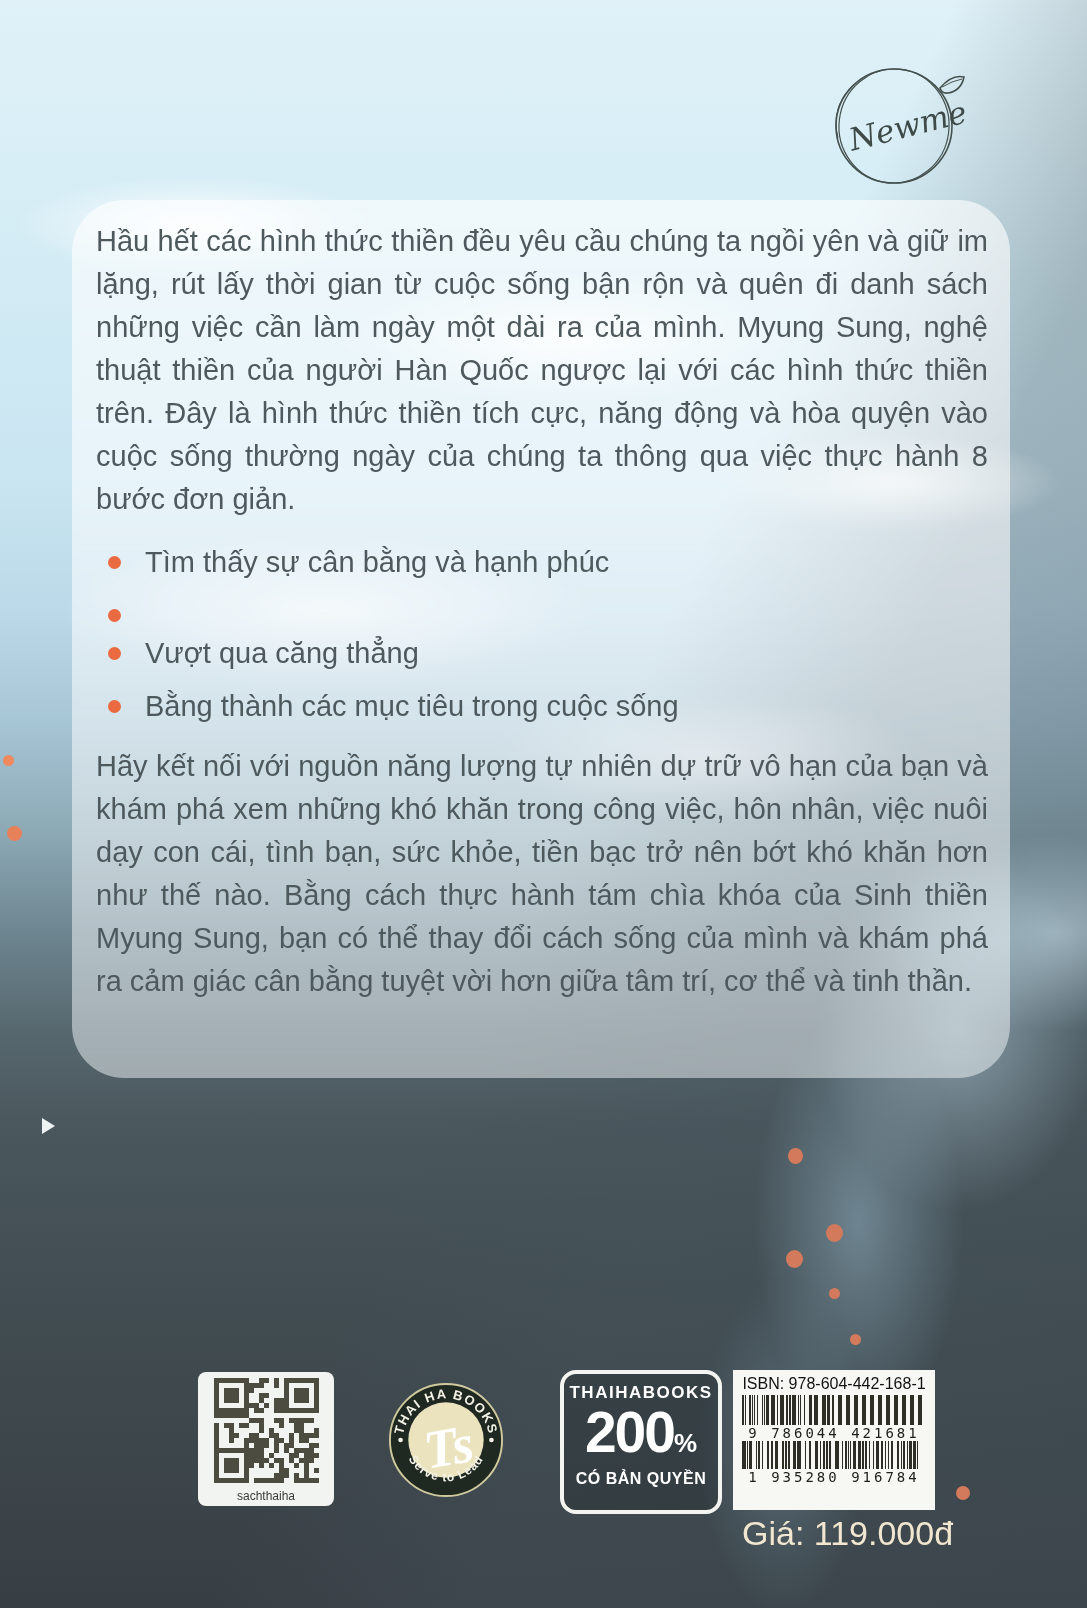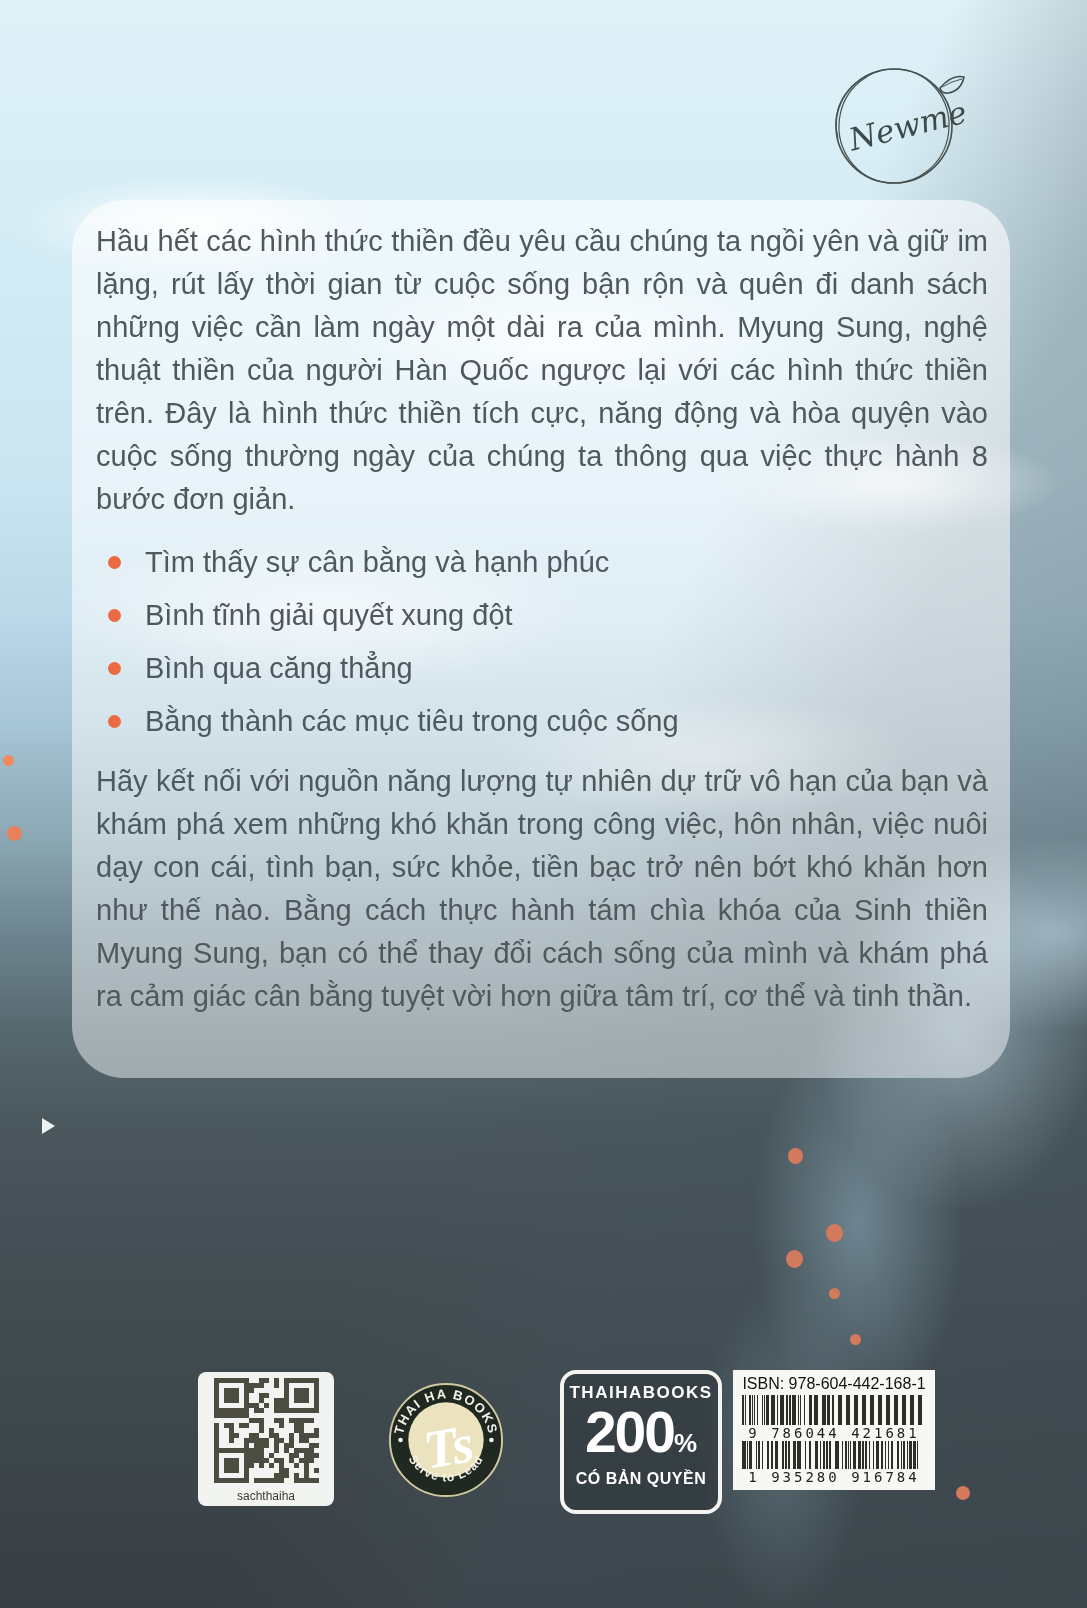--- a/index.html
+++ b/index.html
@@ -45,21 +45,21 @@
   .tri{position:absolute;left:42px;top:1118px;width:0;height:0;border-left:13px solid #edf2f2;border-top:8px solid transparent;border-bottom:8px solid transparent;}
   .qr-box{position:absolute;left:198px;top:1372px;width:136px;height:134px;background:#f2f4f1;border-radius:8px;display:flex;flex-direction:column;align-items:center;padding-top:6px;box-sizing:border-box;}
   .qr-label{font-size:12px;color:#3a3a36;line-height:19px;}
   .seal{position:absolute;left:388px;top:1382px;}
   .badge{position:absolute;left:560px;top:1370px;width:162px;height:144px;border:4px solid #f4f4f0;border-radius:16px;box-sizing:border-box;background:rgba(8,12,12,.18);color:#fff;text-align:center;padding-top:9px;}
   .badge-top{font-size:17px;font-weight:bold;letter-spacing:1.5px;}
   .badge-mid{display:inline-flex;align-items:flex-end;line-height:1;margin-top:3px;}
   .badge-big{font-size:57px;font-weight:bold;letter-spacing:-2px;line-height:52px;}
   .badge-pct{font-size:26px;font-weight:bold;line-height:30px;}
   .badge-bottom{font-size:16px;font-weight:bold;letter-spacing:.5px;margin-top:12px;}
-  .barcode-box{position:absolute;left:733px;top:1370px;width:202px;height:120px;background:#f7f7f3;display:flex;flex-direction:column;align-items:center;padding:5px 8px 4px;box-sizing:border-box;}
+  .barcode-box{position:absolute;left:733px;top:1370px;width:202px;height:140px;background:#f7f7f3;display:flex;flex-direction:column;align-items:center;padding:5px 8px 4px;box-sizing:border-box;}
   .isbn{font-size:16px;color:#121212;margin-bottom:2px;white-space:nowrap;}
   .bars{width:184px;font-size:0;white-space:nowrap;overflow:hidden;}
   .digits{font-family:"DejaVu Sans Mono",monospace;font-size:14px;color:#1d1d1a;letter-spacing:3px;line-height:16px;white-space:nowrap;}
   .price{position:absolute;left:742px;top:1514px;font-size:34px;color:#f1e6cf;}
 </style>
 </head>
 <body>
 
 <div id="cover">
 
@@ -78,25 +78,24 @@
 
   <div class="copy">
     <p>Hầu hết các hình thức thiền đều yêu cầu chúng ta ngồi yên và giữ im lặng, rút lấy thời gian từ cuộc sống bận rộn và quên đi danh sách những việc cần làm ngày một dài ra của mình. Myung Sung, nghệ thuật thiền của người Hàn Quốc ngược lại với các hình thức thiền trên. Đây là hình thức thiền tích cực, năng động và hòa quyện vào cuộc sống thường ngày của chúng ta thông qua việc thực hành 8 bước đơn giản.</p>
     <ul class="bullets">
       <li>
           <span class="bdot"></span>
           <span>Tìm thấy sự cân bằng và hạnh phúc</span>
         </li>
       <li>
           <span class="bdot"></span>
-          <span>Bình tĩnh giải quyết xung đột</span>
         </li>
       <li>
           <span class="bdot"></span>
-          <span>Bình qua căng thẳng</span>
+          <span>Vượt qua căng thẳng</span>
         </li>
       <li>
           <span class="bdot"></span>
           <span>Bằng thành các mục tiêu trong cuộc sống</span>
         </li>
     </ul>
     <p class="closing">Hãy kết nối với nguồn năng lượng tự nhiên dự trữ vô hạn của bạn và khám phá xem những khó khăn trong công việc, hôn nhân, việc nuôi dạy con cái, tình bạn, sức khỏe, tiền bạc trở nên bớt khó khăn hơn như thế nào. Bằng cách thực hành tám chìa khóa của Sinh thiền Myung Sung, bạn có thể thay đổi cách sống của mình và khám phá ra cảm giác cân bằng tuyệt vời hơn giữa tâm trí, cơ thể và tinh thần.</p>
   </div>
 
   <span class="dot-deco d1"></span>
@@ -295,14 +294,15 @@
   </div>
 
   <div class="barcode-box">
     <div class="isbn">ISBN: 978-604-442-168-1</div>
     <div class="bars" id="bars1" style="height:30px"><span style="display:inline-block;width:2px;height:30px;background:#2e2e26"></span><span style="display:inline-block;width:1px;height:30px"></span><span style="display:inline-block;width:1px;height:30px;background:#2e2e26"></span><span style="display:inline-block;width:3px;height:30px"></span><span style="display:inline-block;width:2px;height:30px;background:#2e2e26"></span><span style="display:inline-block;width:1px;height:30px"></span><span style="display:inline-block;width:1px;height:30px;background:#2e2e26"></span><span style="display:inline-block;width:1px;height:30px"></span><span style="display:inline-block;width:1px;height:30px;background:#2e2e26"></span><span style="display:inline-block;width:2px;height:30px"></span><span style="display:inline-block;width:1px;height:30px;background:#2e2e26"></span><span style="display:inline-block;width:4px;height:30px"></span><span style="display:inline-block;width:1px;height:30px;background:#2e2e26"></span><span style="display:inline-block;width:1px;height:30px"></span><span style="display:inline-block;width:1px;height:30px;background:#2e2e26"></span><span style="display:inline-block;width:1px;height:30px"></span><span style="display:inline-block;width:3px;height:30px;background:#2e2e26"></span><span style="display:inline-block;width:2px;height:30px"></span><span style="display:inline-block;width:4px;height:30px;background:#2e2e26"></span><span style="display:inline-block;width:2px;height:30px"></span><span style="display:inline-block;width:1px;height:30px;background:#2e2e26"></span><span style="display:inline-block;width:2px;height:30px"></span><span style="display:inline-block;width:4px;height:30px;background:#2e2e26"></span><span style="display:inline-block;width:2px;height:30px"></span><span style="display:inline-block;width:2px;height:30px;background:#2e2e26"></span><span style="display:inline-block;width:1px;height:30px"></span><span style="display:inline-block;width:2px;height:30px;background:#2e2e26"></span><span style="display:inline-block;width:1px;height:30px"></span><span style="display:inline-block;width:4px;height:30px;background:#2e2e26"></span><span style="display:inline-block;width:2px;height:30px"></span><span style="display:inline-block;width:1px;height:30px;background:#2e2e26"></span><span style="display:inline-block;width:1px;height:30px"></span><span style="display:inline-block;width:1px;height:30px;background:#2e2e26"></span><span style="display:inline-block;width:3px;height:30px"></span><span style="display:inline-block;width:1px;height:30px;background:#2e2e26"></span><span style="display:inline-block;width:4px;height:30px"></span><span style="display:inline-block;width:3px;height:30px;background:#2e2e26"></span><span style="display:inline-block;width:2px;height:30px"></span><span style="display:inline-block;width:4px;height:30px;background:#2e2e26"></span><span style="display:inline-block;width:4px;height:30px"></span><span style="display:inline-block;width:4px;height:30px;background:#2e2e26"></span><span style="display:inline-block;width:1px;height:30px"></span><span style="display:inline-block;width:3px;height:30px;background:#2e2e26"></span><span style="display:inline-block;width:2px;height:30px"></span><span style="display:inline-block;width:2px;height:30px;background:#2e2e26"></span><span style="display:inline-block;width:4px;height:30px"></span><span style="display:inline-block;width:4px;height:30px;background:#2e2e26"></span><span style="display:inline-block;width:4px;height:30px"></span><span style="display:inline-block;width:4px;height:30px;background:#2e2e26"></span><span style="display:inline-block;width:4px;height:30px"></span><span style="display:inline-block;width:4px;height:30px;background:#2e2e26"></span><span style="display:inline-block;width:4px;height:30px"></span><span style="display:inline-block;width:4px;height:30px;background:#2e2e26"></span><span style="display:inline-block;width:4px;height:30px"></span><span style="display:inline-block;width:4px;height:30px;background:#2e2e26"></span><span style="display:inline-block;width:4px;height:30px"></span><span style="display:inline-block;width:4px;height:30px;background:#2e2e26"></span><span style="display:inline-block;width:4px;height:30px"></span><span style="display:inline-block;width:4px;height:30px;background:#2e2e26"></span><span style="display:inline-block;width:4px;height:30px"></span><span style="display:inline-block;width:4px;height:30px;background:#2e2e26"></span><span style="display:inline-block;width:4px;height:30px"></span><span style="display:inline-block;width:4px;height:30px;background:#2e2e26"></span><span style="display:inline-block;width:4px;height:30px"></span><span style="display:inline-block;width:4px;height:30px;background:#2e2e26"></span><span style="display:inline-block;width:4px;height:30px"></span><span style="display:inline-block;width:4px;height:30px;background:#2e2e26"></span><span style="display:inline-block;width:4px;height:30px"></span></div>
     <div class="digits">9 786044 421681</div>
     <div class="bars" id="bars2" style="height:28px"><span style="display:inline-block;width:4px;height:28px;background:#2e2e26"></span><span style="display:inline-block;width:1px;height:28px"></span><span style="display:inline-block;width:1px;height:28px;background:#2e2e26"></span><span style="display:inline-block;width:1px;height:28px"></span><span style="display:inline-block;width:3px;height:28px;background:#2e2e26"></span><span style="display:inline-block;width:4px;height:28px"></span><span style="display:inline-block;width:1px;height:28px;background:#2e2e26"></span><span style="display:inline-block;width:1px;height:28px"></span><span style="display:inline-block;width:2px;height:28px;background:#2e2e26"></span><span style="display:inline-block;width:2px;height:28px"></span><span style="display:inline-block;width:1px;height:28px;background:#2e2e26"></span><span style="display:inline-block;width:4px;height:28px"></span><span style="display:inline-block;width:2px;height:28px;background:#2e2e26"></span><span style="display:inline-block;width:2px;height:28px"></span><span style="display:inline-block;width:2px;height:28px;background:#2e2e26"></span><span style="display:inline-block;width:2px;height:28px"></span><span style="display:inline-block;width:3px;height:28px;background:#2e2e26"></span><span style="display:inline-block;width:4px;height:28px"></span><span style="display:inline-block;width:2px;height:28px;background:#2e2e26"></span><span style="display:inline-block;width:1px;height:28px"></span><span style="display:inline-block;width:2px;height:28px;background:#2e2e26"></span><span style="display:inline-block;width:1px;height:28px"></span><span style="display:inline-block;width:2px;height:28px;background:#2e2e26"></span><span style="display:inline-block;width:3px;height:28px"></span><span style="display:inline-block;width:3px;height:28px;background:#2e2e26"></span><span style="display:inline-block;width:1px;height:28px"></span><span style="display:inline-block;width:4px;height:28px;background:#2e2e26"></span><span style="display:inline-block;width:4px;height:28px"></span><span style="display:inline-block;width:1px;height:28px;background:#2e2e26"></span><span style="display:inline-block;width:3px;height:28px"></span><span style="display:inline-block;width:2px;height:28px;background:#2e2e26"></span><span style="display:inline-block;width:4px;height:28px"></span><span style="display:inline-block;width:3px;height:28px;background:#2e2e26"></span><span style="display:inline-block;width:2px;height:28px"></span><span style="display:inline-block;width:1px;height:28px;background:#2e2e26"></span><span style="display:inline-block;width:2px;height:28px"></span><span style="display:inline-block;width:2px;height:28px;background:#2e2e26"></span><span style="display:inline-block;width:1px;height:28px"></span><span style="display:inline-block;width:2px;height:28px;background:#2e2e26"></span><span style="display:inline-block;width:1px;height:28px"></span><span style="display:inline-block;width:2px;height:28px;background:#2e2e26"></span><span style="display:inline-block;width:4px;height:28px"></span><span style="display:inline-block;width:4px;height:28px;background:#2e2e26"></span><span style="display:inline-block;width:3px;height:28px"></span><span style="display:inline-block;width:1px;height:28px;background:#2e2e26"></span><span style="display:inline-block;width:2px;height:28px"></span><span style="display:inline-block;width:2px;height:28px;background:#2e2e26"></span><span style="display:inline-block;width:1px;height:28px"></span><span style="display:inline-block;width:1px;height:28px;background:#2e2e26"></span><span style="display:inline-block;width:1px;height:28px"></span><span style="display:inline-block;width:1px;height:28px;background:#2e2e26"></span><span style="display:inline-block;width:2px;height:28px"></span><span style="display:inline-block;width:3px;height:28px;background:#2e2e26"></span><span style="display:inline-block;width:2px;height:28px"></span><span style="display:inline-block;width:3px;height:28px;background:#2e2e26"></span><span style="display:inline-block;width:1px;height:28px"></span><span style="display:inline-block;width:2px;height:28px;background:#2e2e26"></span><span style="display:inline-block;width:1px;height:28px"></span><span style="display:inline-block;width:2px;height:28px;background:#2e2e26"></span><span style="display:inline-block;width:2px;height:28px"></span><span style="display:inline-block;width:1px;height:28px;background:#2e2e26"></span><span style="display:inline-block;width:3px;height:28px"></span><span style="display:inline-block;width:1px;height:28px;background:#2e2e26"></span><span style="display:inline-block;width:2px;height:28px"></span><span style="display:inline-block;width:3px;height:28px;background:#2e2e26"></span><span style="display:inline-block;width:2px;height:28px"></span><span style="display:inline-block;width:2px;height:28px;background:#2e2e26"></span><span style="display:inline-block;width:2px;height:28px"></span><span style="display:inline-block;width:1px;height:28px;background:#2e2e26"></span><span style="display:inline-block;width:2px;height:28px"></span><span style="display:inline-block;width:1px;height:28px;background:#2e2e26"></span><span style="display:inline-block;width:2px;height:28px"></span><span style="display:inline-block;width:2px;height:28px;background:#2e2e26"></span><span style="display:inline-block;width:4px;height:28px"></span><span style="display:inline-block;width:2px;height:28px;background:#2e2e26"></span><span style="display:inline-block;width:2px;height:28px"></span><span style="display:inline-block;width:1px;height:28px;background:#2e2e26"></span><span style="display:inline-block;width:1px;height:28px"></span><span style="display:inline-block;width:2px;height:28px;background:#2e2e26"></span><span style="display:inline-block;width:2px;height:28px"></span><span style="display:inline-block;width:1px;height:28px;background:#2e2e26"></span><span style="display:inline-block;width:1px;height:28px"></span><span style="display:inline-block;width:3px;height:28px;background:#2e2e26"></span><span style="display:inline-block;width:1px;height:28px"></span><span style="display:inline-block;width:3px;height:28px;background:#2e2e26"></span><span style="display:inline-block;width:1px;height:28px"></span><span style="display:inline-block;width:1px;height:28px;background:#2e2e26"></span><span style="display:inline-block;width:4px;height:28px"></span></div>
     <div class="digits">1 935280 916784</div>
   </div>
 
+  <div class="price">Giá: 119.000đ</div>
 
 </div>
 
 </body></html>

